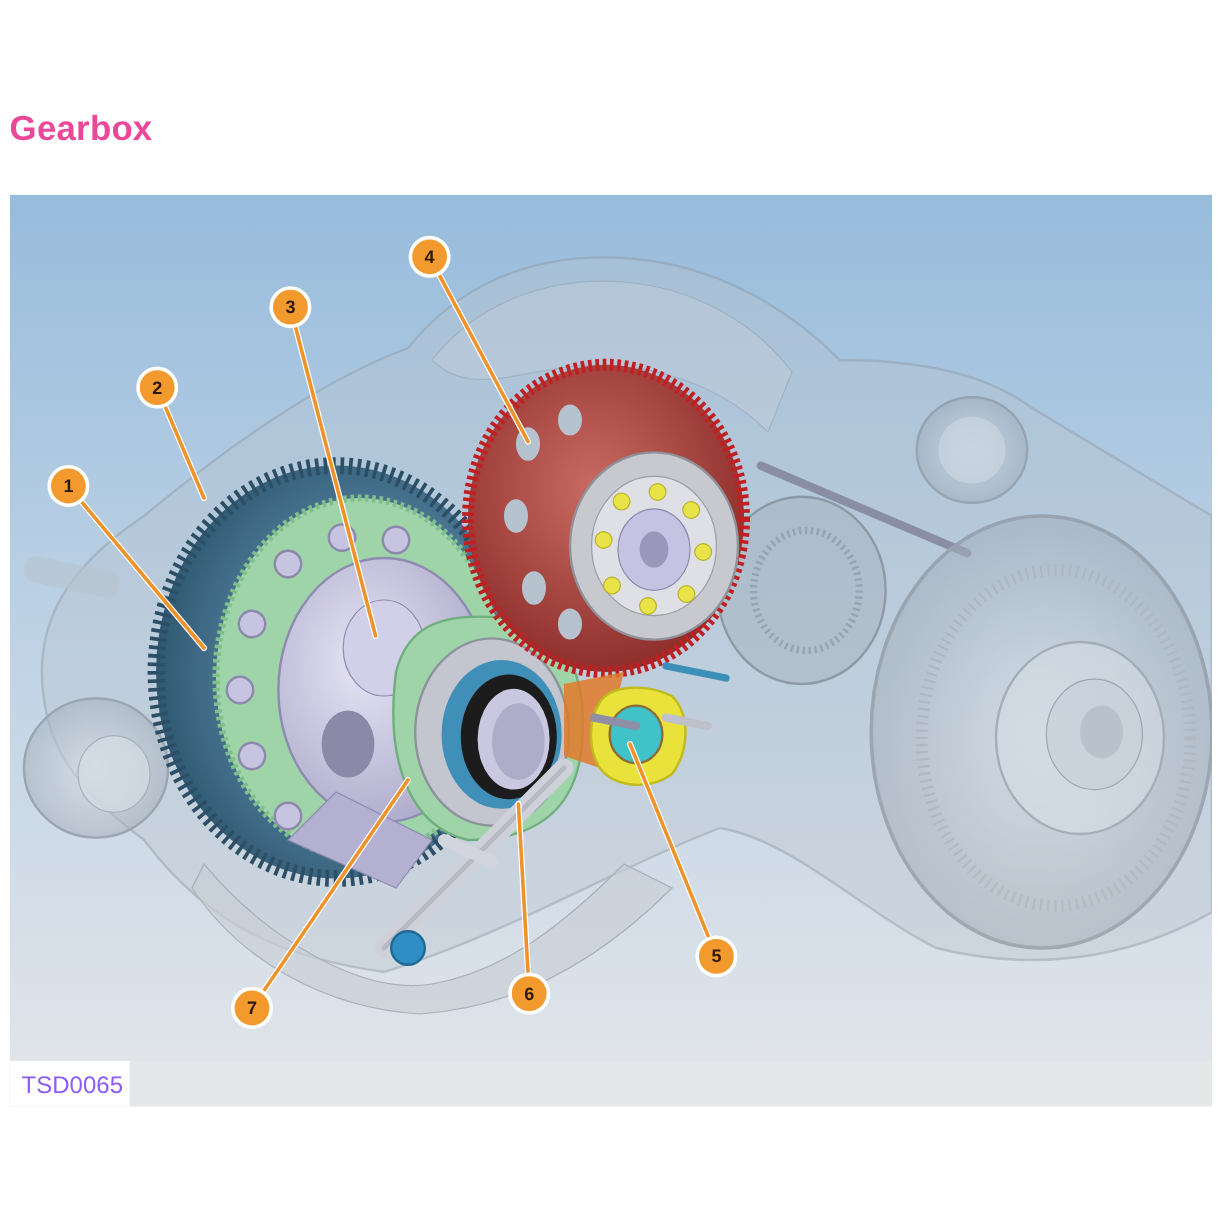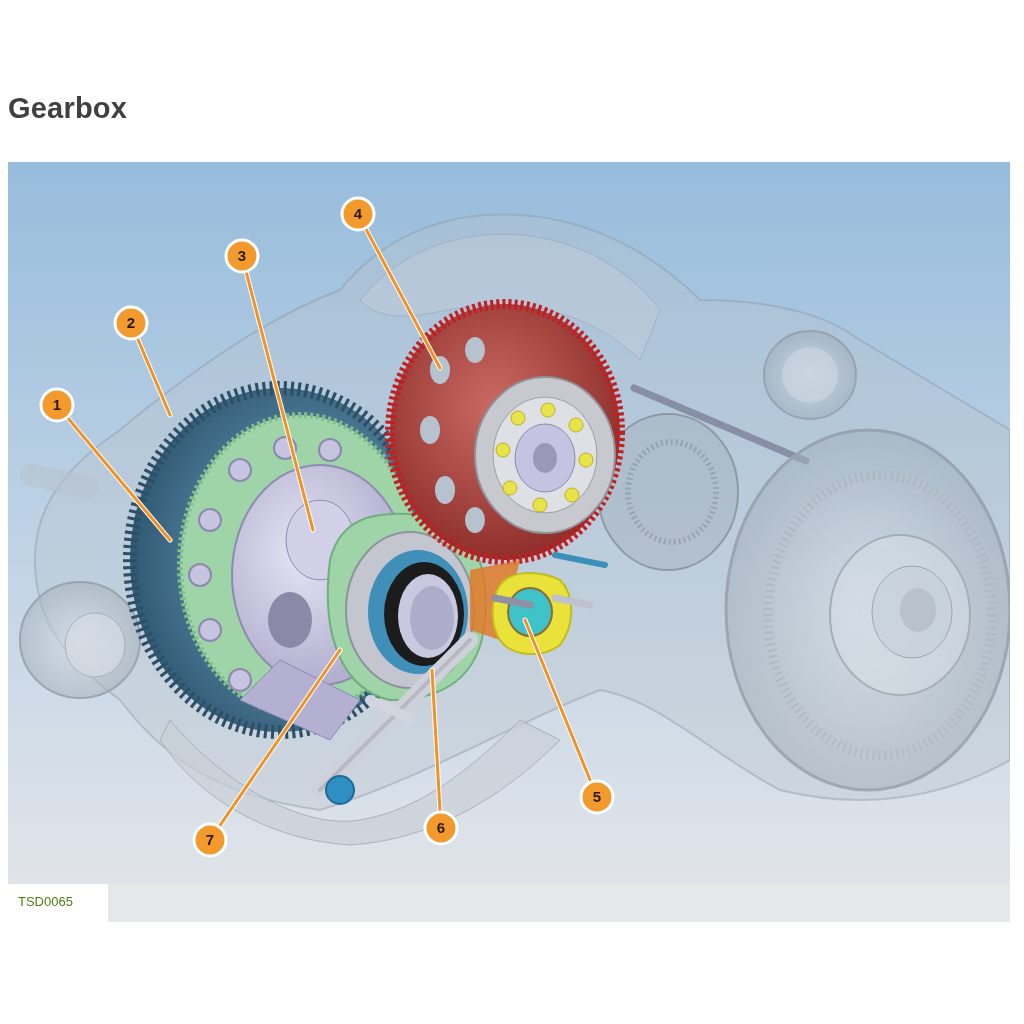--- a/index.html
+++ b/index.html
@@ -1,22 +1,22 @@
 <!DOCTYPE html>
 <html><head>
 <meta charset="utf-8">
 <style>
   html, body { margin:0; padding:0; background:#ffffff; }
   body { width:1024px; height:1024px; position:relative; overflow:hidden; font-family:"Liberation Sans", sans-serif; }
-  .title { position:absolute; left:8px; top:92px; font-size:29px; font-weight:bold; color:#404040; letter-spacing:0.2px; }
+  .title { position:absolute; left:8px; top:92px; font-size:29px; font-weight:bold; color:#ec4899; letter-spacing:0.2px; }
   .figure { position:absolute; left:8px; top:162px; width:1002px; height:760px; overflow:hidden; }
   .figure svg { position:absolute; left:0; top:0; }
   .caption-strip { position:absolute; left:8px; top:884px; width:1002px; height:38px; background:#e6e7e9; }
   .caption { position:absolute; left:8px; top:884px; width:100px; height:38px; background:#ffffff; }
-  .caption span { position:absolute; left:10px; top:10px; font-size:13px; color:#4d7c0f; font-family:"Liberation Sans", sans-serif; }
+  .caption span { position:absolute; left:10px; top:10px; font-size:20px; color:#8b5cf6; font-family:"Liberation Sans", sans-serif; }
   .badge-text { font-family:"Liberation Sans", sans-serif; font-weight:bold; font-size:15px; fill:#2b1a0a; }
 </style>
 </head>
 <body>
 
 <div class="title">Gearbox</div>
 
 <div class="figure">
   <svg width="1002" height="760" viewBox="8 162 1002 760" xmlns="http://www.w3.org/2000/svg">
     <defs>

